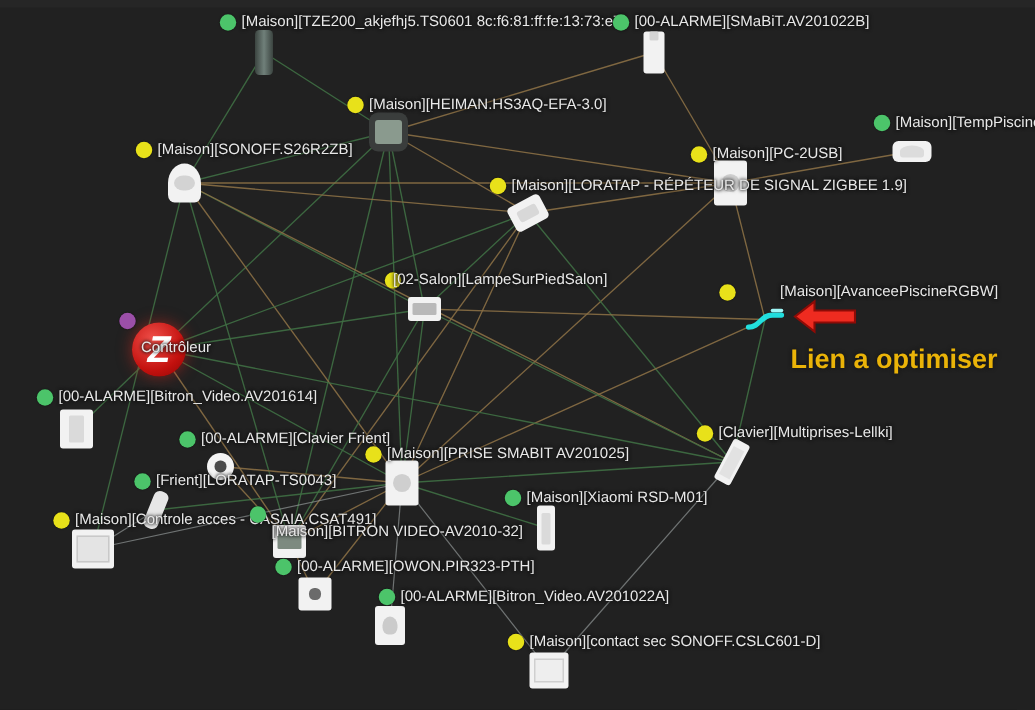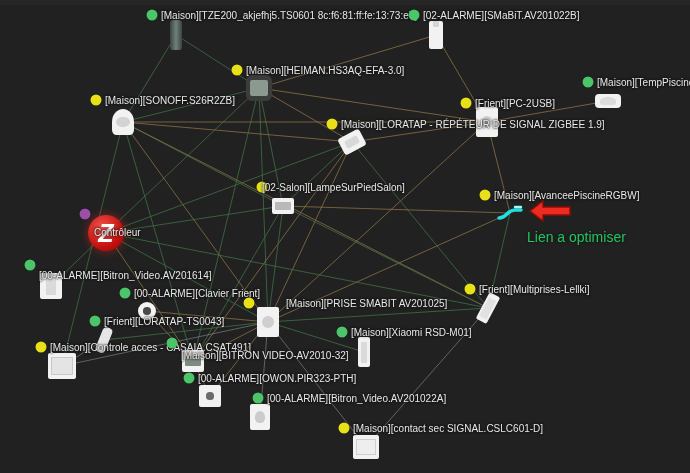--- a/index.html
+++ b/index.html
@@ -20,21 +20,21 @@
        display:flex;align-items:center;justify-content:center;}
   .plug{background:#f2f2f2;border-radius:2px;}
   .darkpanel{background:#3a3d3c;border-radius:6px;}
   .roundsens{background:#f4f4f4;border-radius:50%;}
   .zlogo{position:absolute;transform:translate(-50%,-50%);width:36px;height:36px;
          border-radius:50%;background:radial-gradient(circle at 38% 32%,#f0504a,#c3110e 62%,#8d0605);
          display:flex;align-items:center;justify-content:center;
          box-shadow:0 0 10px rgba(220,40,30,.55);}
   .zlogo span{color:#fff;font-size:25px;font-weight:bold;font-style:italic;
               font-family:"Liberation Sans",sans-serif;line-height:1;}
-  .anno{position:absolute;color:#22c55e;font-size:14px;font-weight:normal;
+  .anno{position:absolute;color:#eab308;font-size:18px;font-weight:bold;
         white-space:nowrap;text-shadow:0 0 3px #111;}
 </style>
 </head>
 <body>
 
 <div id="graph">
   <div id="topstrip"></div>
   <svg class="edges" id="edgesvg">
       <line x1="176" y1="35" x2="259" y2="88" stroke="#3f6f44" stroke-width="0.9" stroke-opacity="0.9"></line>
       <line x1="436" y1="35" x2="487" y2="122" stroke="#8a6f45" stroke-width="0.9" stroke-opacity="0.9"></line>
@@ -90,84 +90,84 @@
     </svg>
   <div id="nodelayer">
       <div class="ico" style="left:176px;top:35px;width:12px;height:30px;
         background:linear-gradient(90deg,#3b4440,#70807a,#3b4440);border-radius:3px;"></div>
       <div class="dot green" style="left: 152px; top: 15px;"></div>
       <div class="lbl" style="left: 161px; top: 15px;">[Maison][TZE200_akjefhj5.TS0601 8c:f6:81:ff:fe:13:73:e7]</div>
       <div class="ico plug" style="left:436px;top:35px;width:14px;height:28px;align-items:flex-start;">
         <div style="width:40%;height:22%;background:#d5d5d5;border-radius:1px;"></div>
       </div>
       <div class="dot green" style="left: 414px; top: 15px;"></div>
-      <div class="lbl" style="left: 423px; top: 15px;">[02-ALARME][SMaBiT.AV201022B]</div>
+      <div class="lbl" style="left: 423px; top: 15px;">[00-ALARME][SMaBiT.AV201022B]</div>
       <div class="ico darkpanel" style="left:259px;top:88px;width:26px;height:26px;">
         <div style="width:70%;height:58%;background:#8a9a8e;border-radius:2px;"></div>
       </div>
       <div class="dot yellow" style="left: 237px; top: 70px;"></div>
       <div class="lbl" style="left: 246px; top: 70px;">[Maison][HEIMAN.HS3AQ-EFA-3.0]</div>
       <div class="ico plug" style="left:608px;top:101px;width:26px;height:14px;border-radius:4px;">
         <div style="width:60%;height:55%;background:#dcdcdc;border-radius:50% 50% 2px 2px;"></div>
       </div>
       <div class="dot green" style="left: 588px; top: 82px;"></div>
       <div class="lbl" style="left: 597px; top: 82px;">[Maison][TempPiscine]</div>
       <div class="ico plug" style="left:123px;top:122px;width:22px;height:26px;border-radius:50% 50% 20% 20%;">
         <div style="width:62%;height:42%;background:#d3d3d3;border-radius:50%;"></div>
       </div>
       <div class="dot yellow" style="left: 96px; top: 100px;"></div>
       <div class="lbl" style="left: 105px; top: 100px; text-align: center;">[Maison][SONOFF.S26R2ZB]</div>
       <div class="ico plug" style="left:487px;top:122px;width:22px;height:30px;">
         <div style="width:58%;height:42%;background:#cfcfcf;border-radius:50%;"></div>
       </div>
       <div class="dot yellow" style="left: 466px; top: 103px;"></div>
-      <div class="lbl" style="left: 475px; top: 103px;">[Frient][PC-2USB]</div>
+      <div class="lbl" style="left: 475px; top: 103px;">[Maison][PC-2USB]</div>
       <div class="ico plug" style="left:352px;top:142px;width:24px;height:18px;transform:translate(-50%,-50%) rotate(-28deg);border-radius:3px;">
         <div style="width:55%;height:40%;background:#d8d8d8;border-radius:2px;"></div>
       </div>
       <div class="dot yellow" style="left: 332px; top: 124px;"></div>
       <div class="lbl" style="left: 341px; top: 124px;">[Maison][LORATAP - RÉPÉTEUR DE SIGNAL ZIGBEE 1.9]</div>
       <div class="ico plug" style="left:283px;top:206px;width:22px;height:16px;">
         <div style="width:70%;height:45%;background:#b9b9b9;border-radius:1px;"></div>
       </div>
       <div class="dot yellow" style="left: 262px; top: 187px;"></div>
       <div class="lbl" style="left: 262px; top: 187px;">[02-Salon][LampeSurPiedSalon]</div>
       <div class="ico" style="left:510px;top:213px;width:30px;height:18px;">
         <svg width="30" height="18" viewBox="0 0 30 18">
           <path d="M4 14 C12 14 12 6 20 6 L26 6" stroke="#21e8e8" stroke-width="3.5" fill="none" stroke-linecap="round" opacity=".95"></path>
           <path d="M20 3 L26 3" stroke="#9ff6f6" stroke-width="2.4" stroke-linecap="round"></path>
         </svg>
       </div>
       <div class="dot yellow" style="left: 485px; top: 195px;"></div>
-      <div class="lbl" style="left: 494px; top: 195px;">[Maison][AvanceePiscineRGBW]</div>
+      <div class="lbl" style="left: 520px; top: 195px;">[Maison][AvanceePiscineRGBW]</div>
       <div class="zlogo" style="left:106px;top:233px;">
         <span>Z</span>
       </div>
       <div class="dot purple" style="left: 85px; top: 214px;"></div>
       <div class="lbl" style="left: 94px; top: 232px;">Contrôleur</div>
       <div class="ico plug" style="left:51px;top:286px;width:22px;height:26px;">
         <div style="width:45%;height:70%;background:#dadada;border-radius:1px;"></div>
       </div>
       <div class="dot green" style="left: 30px; top: 265px;"></div>
-      <div class="lbl" style="left: 39px; top: 275px;">[00-ALARME][Bitron_Video.AV201614]</div>
+      <div class="lbl" style="left: 39px; top: 265px;">[00-ALARME][Bitron_Video.AV201614]</div>
       <div class="ico roundsens" style="left:147px;top:311px;width:18px;height:18px;">
         <div style="width:42%;height:42%;background:#4a4a4a;border-radius:50%;"></div>
       </div>
       <div class="dot green" style="left: 125px; top: 293px;"></div>
       <div class="lbl" style="left: 134px; top: 293px;">[00-ALARME][Clavier Frient]</div>
       <div class="ico plug" style="left:268px;top:322px;width:22px;height:30px;">
         <div style="width:58%;height:42%;background:#cfcfcf;border-radius:50%;"></div>
       </div>
       <div class="dot yellow" style="left: 249px; top: 303px;"></div>
-      <div class="lbl" style="left: 258px; top: 303px; margin-left: 28px;">[Maison][PRISE SMABIT AV201025]</div>
+      <div class="lbl" style="left: 258px; top: 303px;">[Maison][PRISE SMABIT AV201025]</div>
       <div class="ico plug" style="left:488px;top:308px;width:12px;height:30px;transform:translate(-50%,-50%) rotate(28deg);">
         <div style="width:60%;height:70%;background:#e2e2e2;"></div>
       </div>
       <div class="dot yellow" style="left: 470px; top: 289px;"></div>
-      <div class="lbl" style="left: 479px; top: 289px;">[Frient][Multiprises-Lellki]</div>
+      <div class="lbl" style="left: 479px; top: 289px;">[Clavier][Multiprises-Lellki]</div>
       <div class="ico plug" style="left:104px;top:340px;width:10px;height:26px;transform:translate(-50%,-50%) rotate(22deg);border-radius:4px;background:#e6e6e6;"></div>
       <div class="dot green" style="left: 95px; top: 321px;"></div>
       <div class="lbl" style="left: 104px; top: 321px;">[Frient][LORATAP-TS0043]</div>
       <div class="ico plug" style="left:62px;top:366px;width:28px;height:26px;">
         <div style="width:70%;height:60%;background:#e4e4e4;border:1px solid #c9c9c9;"></div>
       </div>
       <div class="dot yellow" style="left: 41px; top: 347px;"></div>
       <div class="lbl" style="left: 50px; top: 347px;">[Maison][Controle acces - CASAIA.CSAT491]</div>
       <div class="ico plug" style="left:193px;top:361px;width:22px;height:22px;">
         <div style="width:72%;height:48%;background:#7d8a80;border-radius:1px;"></div>
@@ -186,21 +186,21 @@
       <div class="lbl" style="left: 198px; top: 378px;">[00-ALARME][OWON.PIR323-PTH]</div>
       <div class="ico plug" style="left:260px;top:417px;width:20px;height:26px;">
         <div style="width:52%;height:48%;background:#cbcbcb;border-radius:50% 50% 40% 40%;"></div>
       </div>
       <div class="dot green" style="left: 258px; top: 398px;"></div>
       <div class="lbl" style="left: 267px; top: 398px;">[00-ALARME][Bitron_Video.AV201022A]</div>
       <div class="ico plug" style="left:366px;top:447px;width:26px;height:24px;">
         <div style="width:72%;height:62%;background:#eee;border:1px solid #cfcfcf;"></div>
       </div>
       <div class="dot yellow" style="left: 344px; top: 428px;"></div>
-      <div class="lbl" style="left: 353px; top: 428px;">[Maison][contact sec SIGNAL.CSLC601-D]</div>
+      <div class="lbl" style="left: 353px; top: 428px;">[Maison][contact sec SONOFF.CSLC601-D]</div>
     </div>
 
   <div class="anno" style="left:527px;top:198px;">
     <svg width="46" height="26" viewBox="0 0 46 26" aria-hidden="true">
       <path d="M16 3 L16 9 L43 9 L43 17 L16 17 L16 23 L3 13 Z" fill="#ee2b20" stroke="#8e0b06" stroke-width="1.4"></path>
     </svg>
   </div>
   <div class="anno" style="left:527px;top:229px;">Lien a optimiser</div>
 </div>
 

